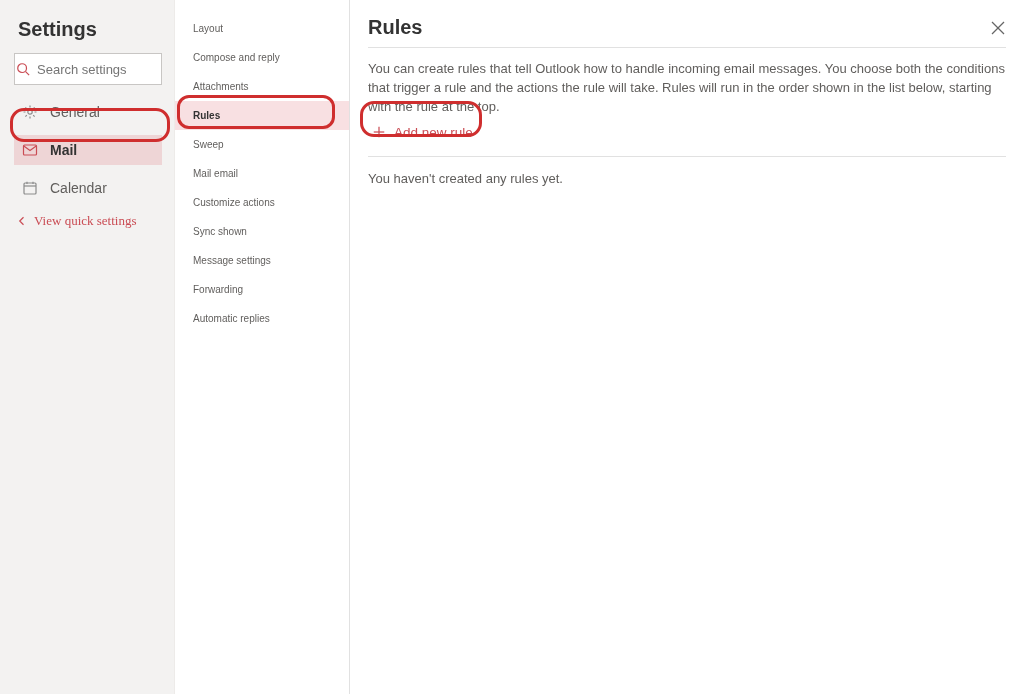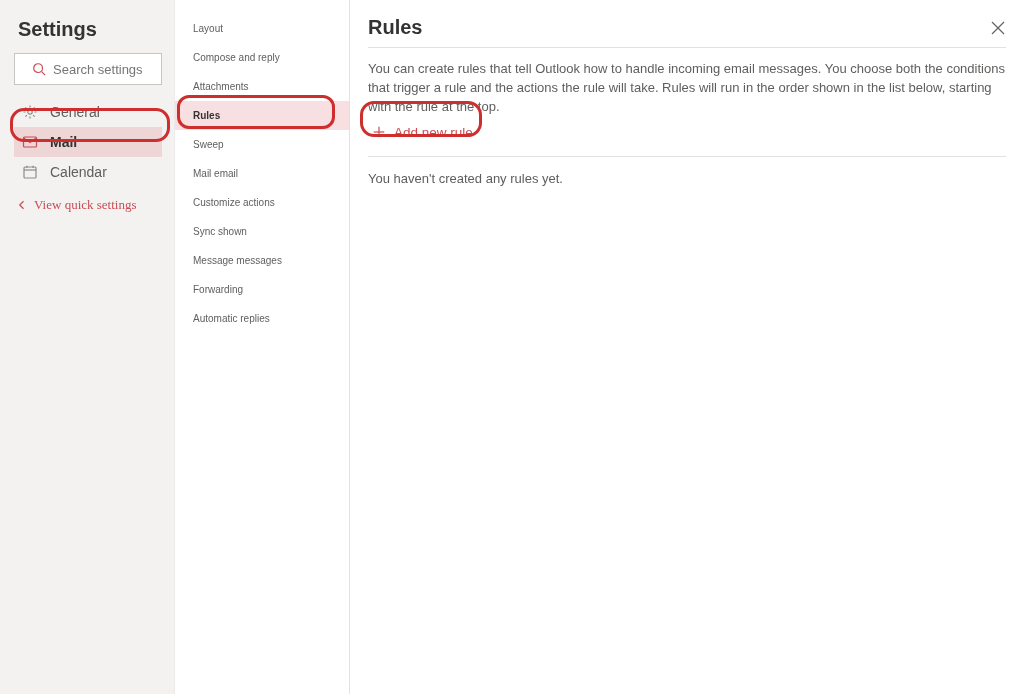--- a/index.html
+++ b/index.html
@@ -13,24 +13,24 @@
     --line:#e1e1e1;
     --left-w:175px;
     --mid-w:175px;
   }
   html,body{margin:0;padding:0;height:100%;width:100%;font-family:"Segoe UI",Arial,sans-serif;font-size:14px;color:var(--text);background:#fff;}
   body{width:1024px;height:694px;overflow:hidden;position:relative;}
   .cols{display:flex;height:100%;}
   
   .col-left{width:var(--left-w);background:var(--sidebar-bg);border-right:1px solid #edebe9;box-sizing:border-box;padding:14px 12px 0 14px;display:flex;flex-direction:column;}
   .settings-title{font-size:20px;font-weight:700;margin:4px 4px 12px 4px;}
-  .search-wrap{position:relative;border:1px solid #c8c6c4;background:#fff;height:30px;display:flex;align-items:center;padding:0 16px;}
+  .search-wrap{position:relative;border:1px solid #c8c6c4;background:#fff;height:30px;display:flex;align-items:center;padding:0 0;}
   .search-wrap svg{flex:0 0 16px;}
   .search-input{flex:1;border:0;outline:0;font-size:13px;color:var(--muted);background:transparent;padding-left:6px;}
-  .left-items{margin-top:12px;display:flex;flex-direction:column;gap:0;}
+  .left-items{margin-top:12px;display:flex;flex-direction:column;gap:8px;}
   .left-item{height:30px;display:flex;align-items:center;padding:0 8px;color:var(--muted);cursor:pointer;font-size:14px;}
   .left-item svg{margin-right:12px;}
   .left-item.highlight{background:var(--highlight-fill);}
   .quick-link{margin-top:10px;color:var(--accent);font-size:13px;display:flex;align-items:center;cursor:pointer;padding:0 2px;font-family:Liberation Serif, serif;}
   .quick-link svg{margin-right:6px;}
 
   
   .col-mid{width:var(--mid-w);border-right:1px solid var(--line);box-sizing:border-box;padding:14px 0 0 0;display:flex;flex-direction:column;}
   .mid-item{height:29px;display:flex;align-items:center;padding:0 18px;color:var(--muted);font-size:10px;cursor:pointer;}
   .mid-item.active{font-weight:700;color:var(--text);background:var(--highlight-fill);}
@@ -123,21 +123,21 @@
     <div class="mid-item">
         <span>Mail email</span>
       </div>
     <div class="mid-item">
         <span>Customize actions</span>
       </div>
     <div class="mid-item">
         <span>Sync shown</span>
       </div>
     <div class="mid-item">
-        <span>Message messages</span>
+        <span>Message settings</span>
       </div>
     <div class="mid-item">
         <span>Forwarding</span>
       </div>
     <div class="mid-item">
         <span>Automatic replies</span>
       </div>
   </div>
 
   <div class="col-main">

